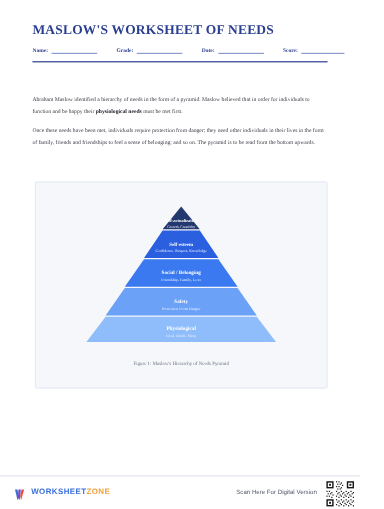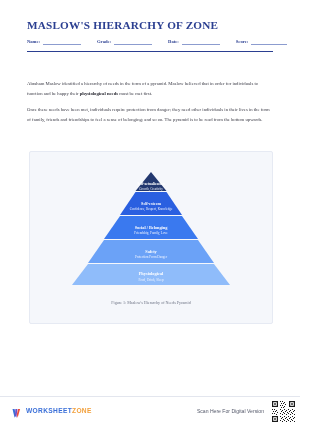--- a/index.html
+++ b/index.html
@@ -115,21 +115,21 @@
   .qr {
     position:absolute; right:4px; top:400px;
     width:25px; height:23px;
   }
 </style>
 </head>
 <body>
 
 <div class="sheet">
 
-  <div class="title" style="color: rgb(43, 63, 145);">MASLOW'S HIERARCHY OF ZONE</div>
+  <div class="title" style="color: rgb(43, 63, 145);">MASLOW'S WORKSHEET OF NEEDS</div>
 
   <div class="fields">
     <div class="field f-name">
       <span class="field-label" style="color: rgb(43, 63, 145);">Name:</span>
       <span class="field-line"></span>
     </div>
     <div class="field f-grade">
       <span class="field-label" style="color: rgb(43, 63, 145);">Grade:</span>
       <span class="field-line"></span>
     </div>

